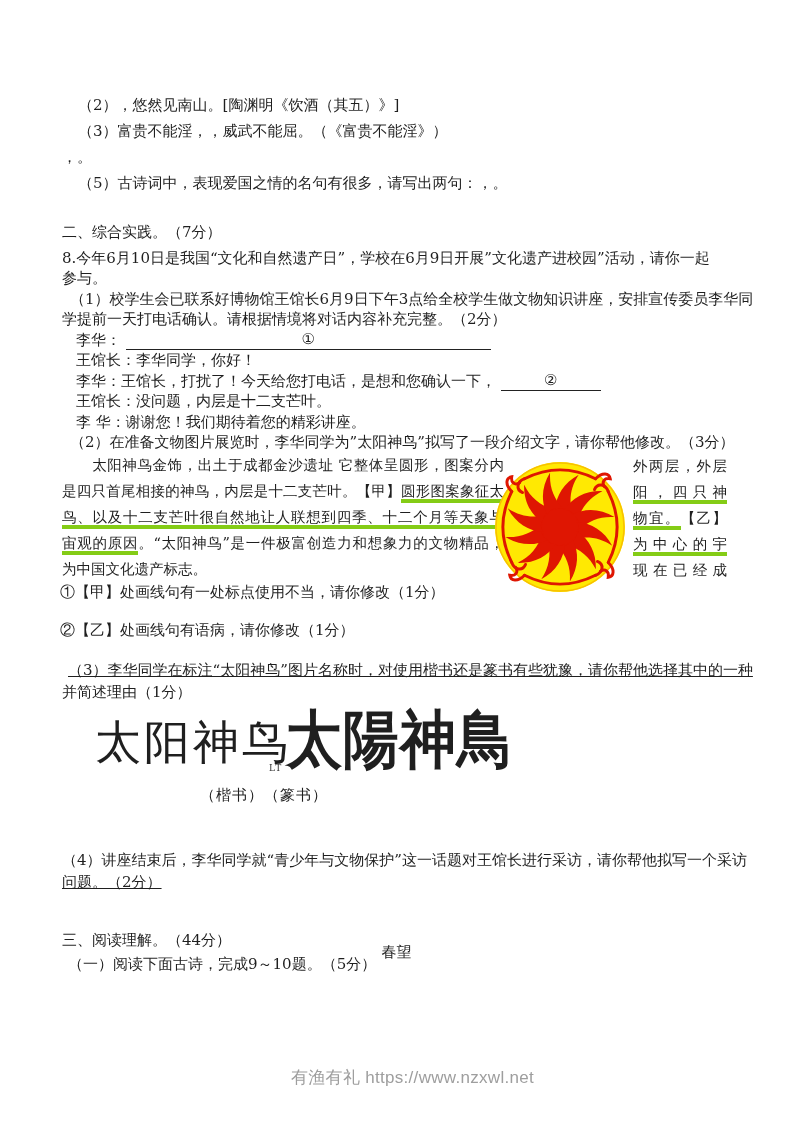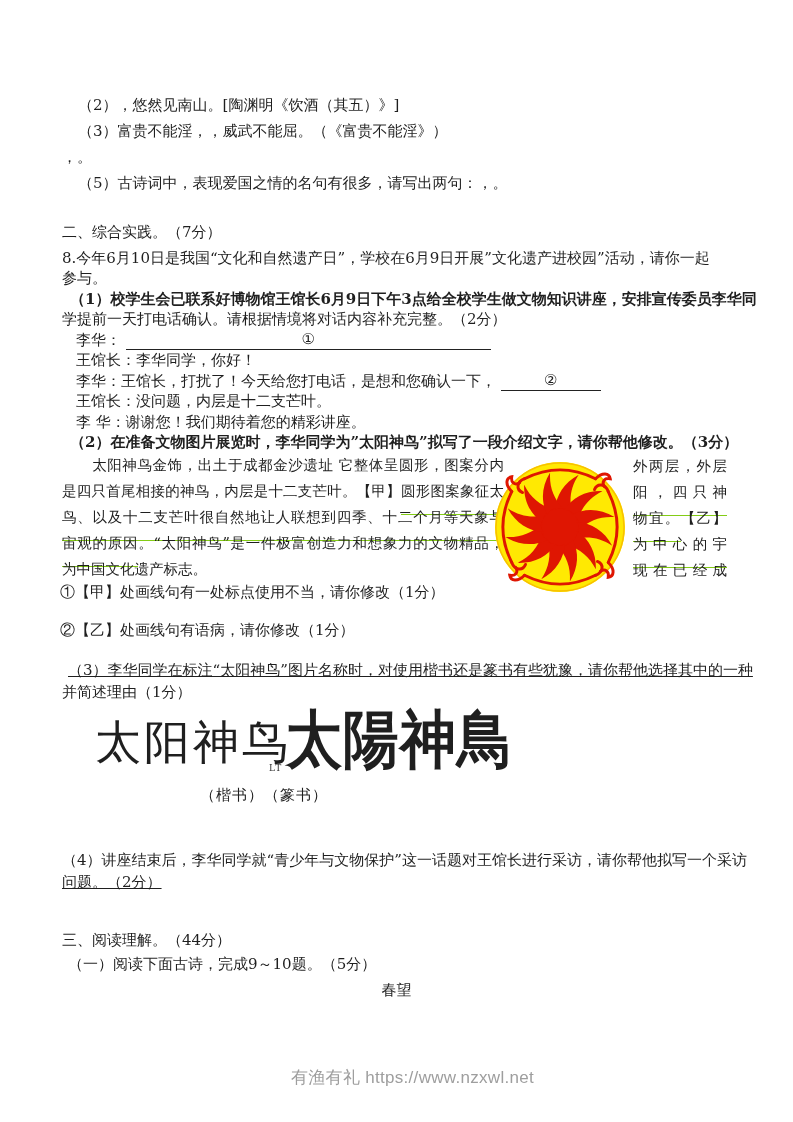--- a/index.html
+++ b/index.html
@@ -7,33 +7,33 @@
     width:793px;height:1122px;position:relative;background:#ffffff;
     font-family:"DejaVu Serif","Liberation Serif",serif;
     color:#1f1f1f;font-size:15px;overflow:hidden;
   }
   .abs{position:absolute;}
   .ln{white-space:nowrap;}
   .sec-fill{left:62px;top:92px;width:700px;line-height:26px;}
   .sec-fill .ind{padding-left:16px;}
   .sec-two{left:62px;top:222px;width:700px;line-height:20.5px;}
   .mt5{margin-top:5px;}
-  .ind8{padding-left:8px;font-weight:bold;}
+  .ind8{padding-left:8px;}
   .ind14{padding-left:14px;}
   .uline{
     display:inline-block;border-bottom:1.3px solid #222;text-align:center;
     height:19px;vertical-align:bottom;line-height:19px;
   }
   .uline.w1{width:365px;}
   .uline.w2{width:100px;}
   
   .sb-left{left:62px;top:452px;width:442px;line-height:26px;font-size:14.5px;}
   .sb-right{left:633px;top:453px;width:94px;line-height:26px;font-size:14.5px;}
   .just{text-align:justify;text-align-last:justify;}
-  .u{border-bottom:1px solid #84cc16;padding-bottom:15px;}
+  .u{border-bottom:4px solid #84cc16;padding-bottom:0;}
   .sb-img{left:494px;top:461px;width:132px;height:132px;}
   .q-line{width:700px;line-height:21px;}
   
   .kaishu{left:95px;top:712px;font-size:46px;letter-spacing:3px;font-weight:400;white-space:nowrap;}
   .lt-mark{left:269px;top:763px;font-size:9px;color:#333;letter-spacing:1px;}
   .seal{left:286px;top:698px;font-size:56px;font-weight:700;letter-spacing:1px;white-space:nowrap;transform:scaleY(1.12);transform-origin:top left;}
   .callig-caption{left:200px;top:786px;font-size:15px;letter-spacing:1px;}
   .center-line{left:0;width:793px;text-align:center;}
   .footer{
     left:16px;top:1066px;width:793px;text-align:center;color:#9e9e9e;
@@ -140,15 +140,15 @@
 <div class="abs kaishu">太阳神鸟</div>
 <div class="abs lt-mark">LT</div>
 <div class="abs seal">太陽神鳥</div>
 <div class="abs callig-caption">（楷书）（篆书）</div>
 
 <div class="abs q-line ln" style="left:62px;top:850px;">（4）讲座结束后，李华同学就“青少年与文物保护”这一话题对王馆长进行采访，请你帮他拟写一个采访</div>
 <div class="abs q-line ln" style="left:62px;top:872px;text-decoration:underline;">问题。（2分）</div>
 
 <div class="abs q-line ln" style="left:62px;top:930px;">三、阅读理解。（44分）</div>
 <div class="abs q-line ln" style="left:68px;top:954px;">（一）阅读下面古诗，完成9～10题。（5分）</div>
-<div class="abs center-line" style="top:981px;">春望</div>
+<div class="abs center-line" style="top:943px;">春望</div>
 
 <div class="abs footer">有渔有礼 https://www.nzxwl.net</div>
 
 </body></html>

